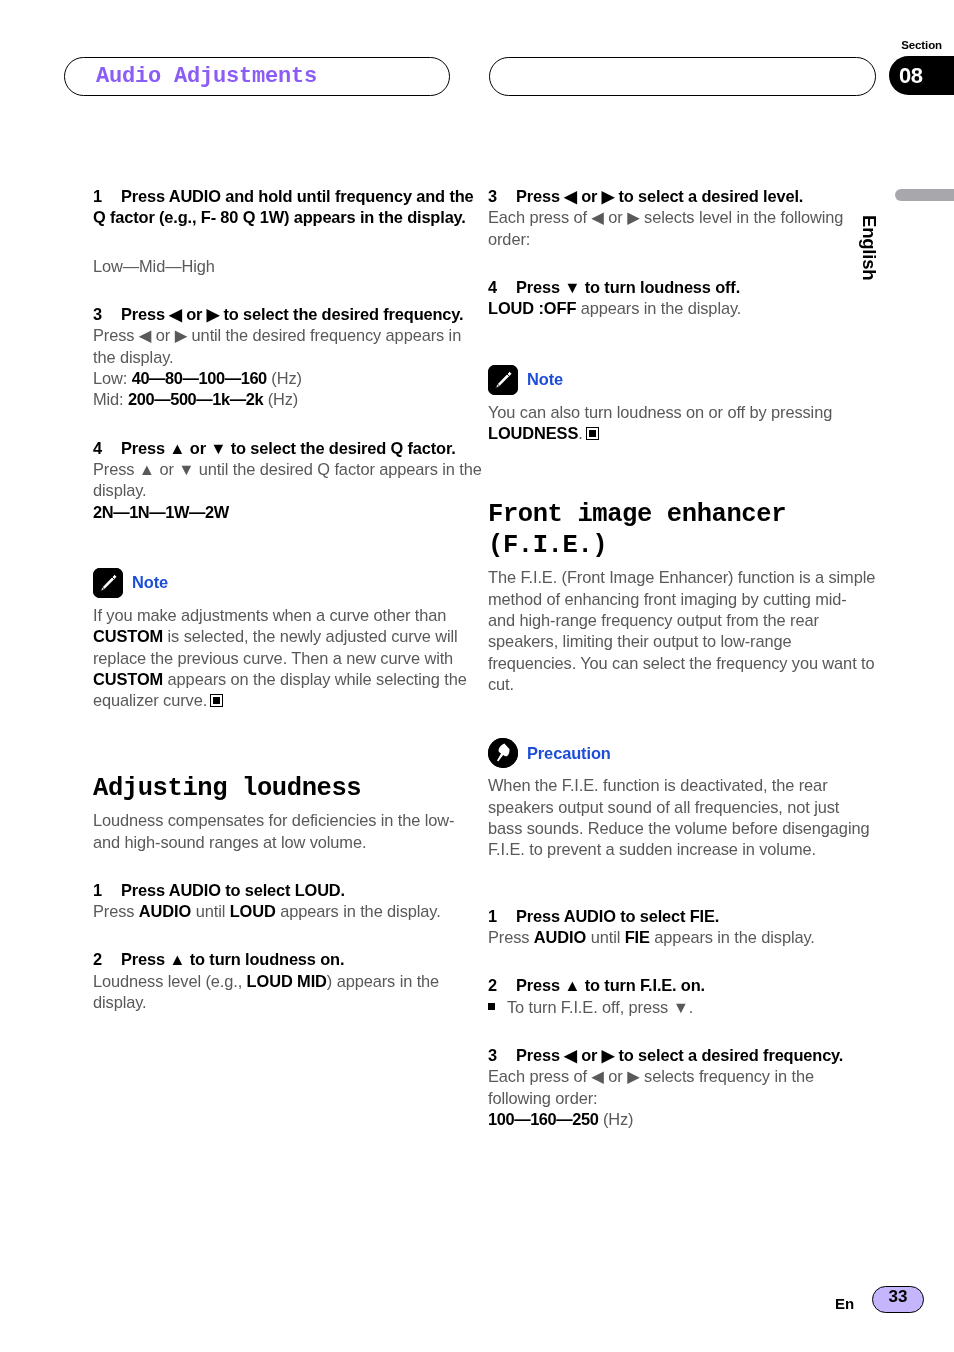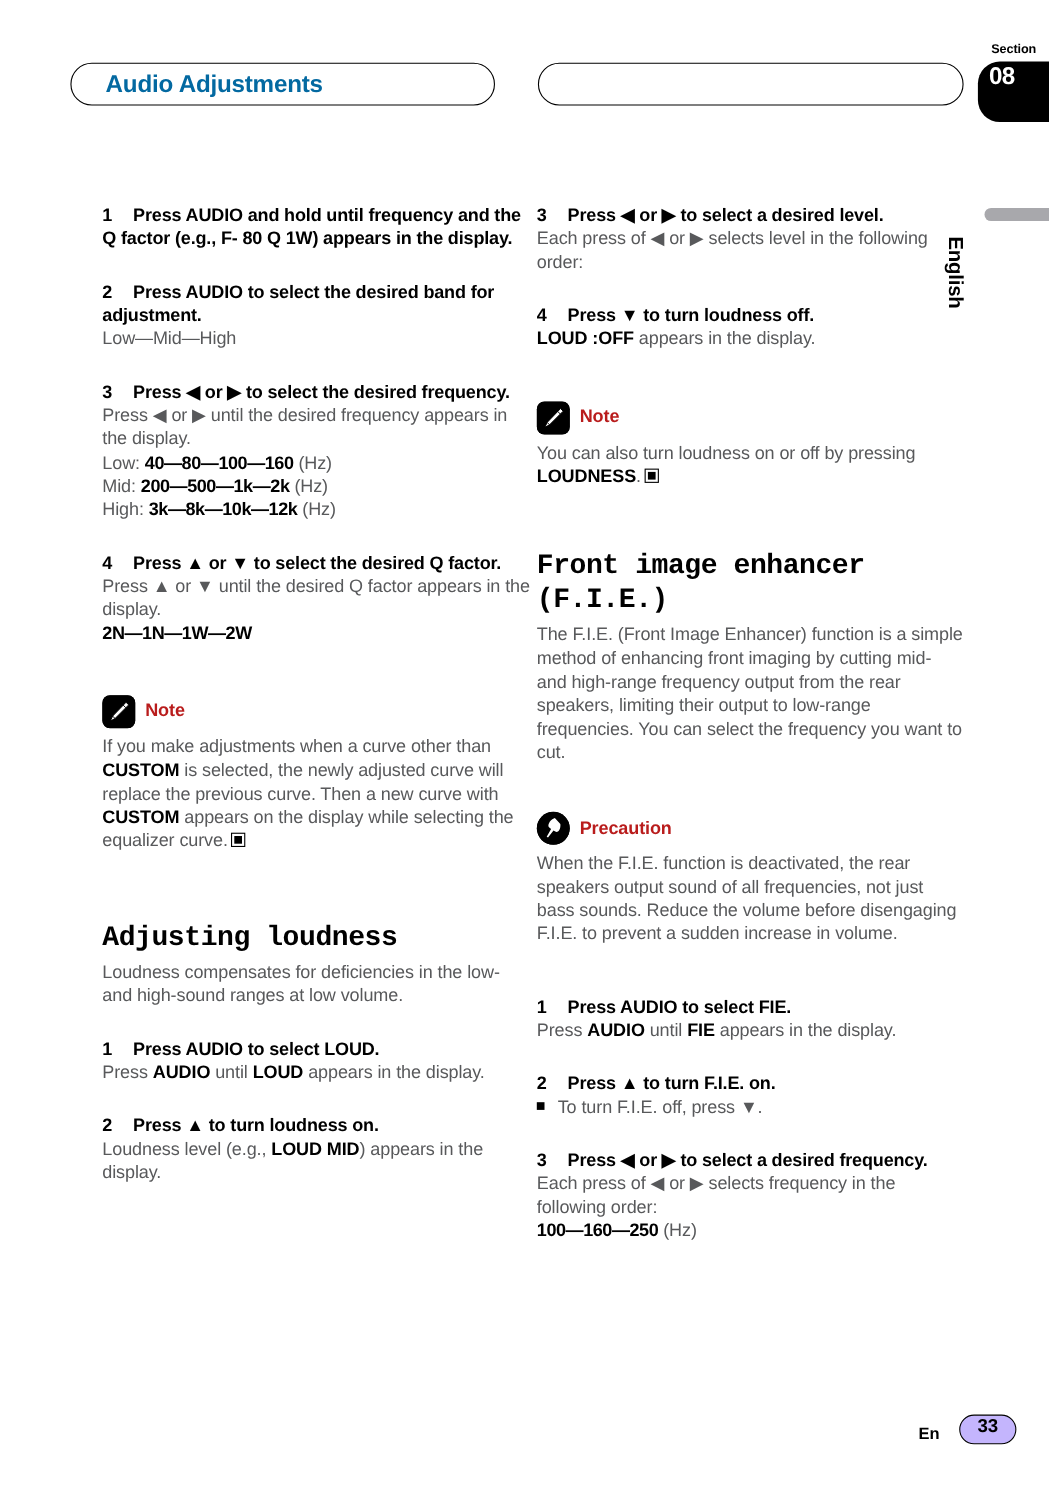--- a/index.html
+++ b/index.html
@@ -39,41 +39,43 @@
   }
   .hdr-pill-right {
     left: 489px;
     top: 57px;
     width: 387px;
     height: 39px;
   }
   .hdr-title {
     font-size: 22px;
     font-weight: bold;
-    color: #0369a1;
+    color: #8b5cf6;
     letter-spacing: -0.2px;
+    font-family: Liberation Mono, monospace;
   }
   .section-label {
     position: absolute;
     right: 12px;
     top: 39px;
     font-size: 11.5px;
     font-weight: bold;
     color: #000;
     letter-spacing: -0.1px;
   }
   .section-tab {
     position: absolute;
     left: 889px;
     top: 56px;
     width: 65px;
-    height: 55px;
+    height: 39px;
     background: #000;
     border-radius: 20px 0 0 20px;
     display: flex;
+    align-items: center;
     justify-content: flex-start;
     padding-left: 10px;
     box-sizing: border-box;
   }
   .section-num {
     color: #fff;
     font-size: 22px;
     font-weight: bold;
     letter-spacing: -0.5px;
   }
@@ -148,21 +150,21 @@
   
   .callout-head {
     display: flex;
     align-items: center;
     gap: 9px;
     margin-bottom: 7px;
   }
   .callout-title {
     font-size: 16.4px;
     font-weight: bold;
-    color: #b91c1c;
+    color: #1d4ed8;
     letter-spacing: -0.1px;
   }
   .icon-note {
     width: 30px;
     height: 30px;
     background: #000;
     border-radius: 7px;
     display: block;
     flex: 0 0 auto;
   }
@@ -256,39 +258,33 @@
   <div class="lang-text">English</div>
 
   <div class="col col-left">
 
     <div class="step-head">
       <span class="step-num">1</span><span>Press AUDIO and hold until frequency and the Q factor (e.g., F- 80 Q 1W) appears in the display.</span>
     </div>
 
     <div class="gap-step"></div>
 
-    <div class="step-head">
-      <span class="step-num">2</span><span>Press AUDIO to select the desired band for adjustment.</span>
-    </div>
     <div class="body-text">Low—Mid—High</div>
 
     <div class="gap-step"></div>
 
     <div class="step-head">
       <span class="step-num">3</span><span>Press ◀ or ▶ to select the desired frequency.</span>
     </div>
     <div class="body-text">Press ◀ or ▶ until the desired frequency appears in the display.</div>
     <div class="body-text">
       <span>Low: </span><b class="dash">40—80—100—160</b><span> (Hz)</span>
     </div>
     <div class="body-text">
       <span>Mid: </span><b class="dash">200—500—1k—2k</b><span> (Hz)</span>
-    </div>
-    <div class="body-text">
-      <span>High: </span><b class="dash">3k—8k—10k—12k</b><span> (Hz)</span>
     </div>
 
     <div class="gap-step"></div>
 
     <div class="step-head">
       <span class="step-num">4</span><span>Press ▲ or ▼ to select the desired Q factor.</span>
     </div>
     <div class="body-text">Press ▲ or ▼ until the desired Q factor appears in the display.</div>
     <div class="body-text">
       <b class="dash">2N—1N—1W—2W</b>

